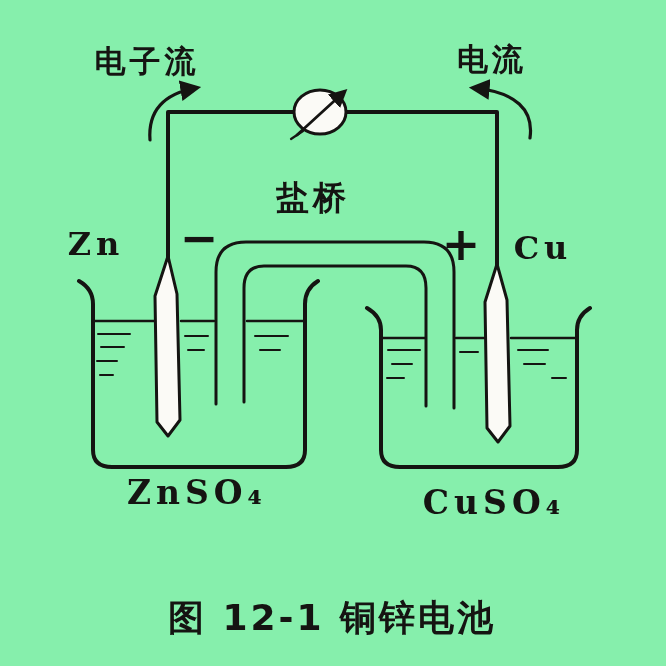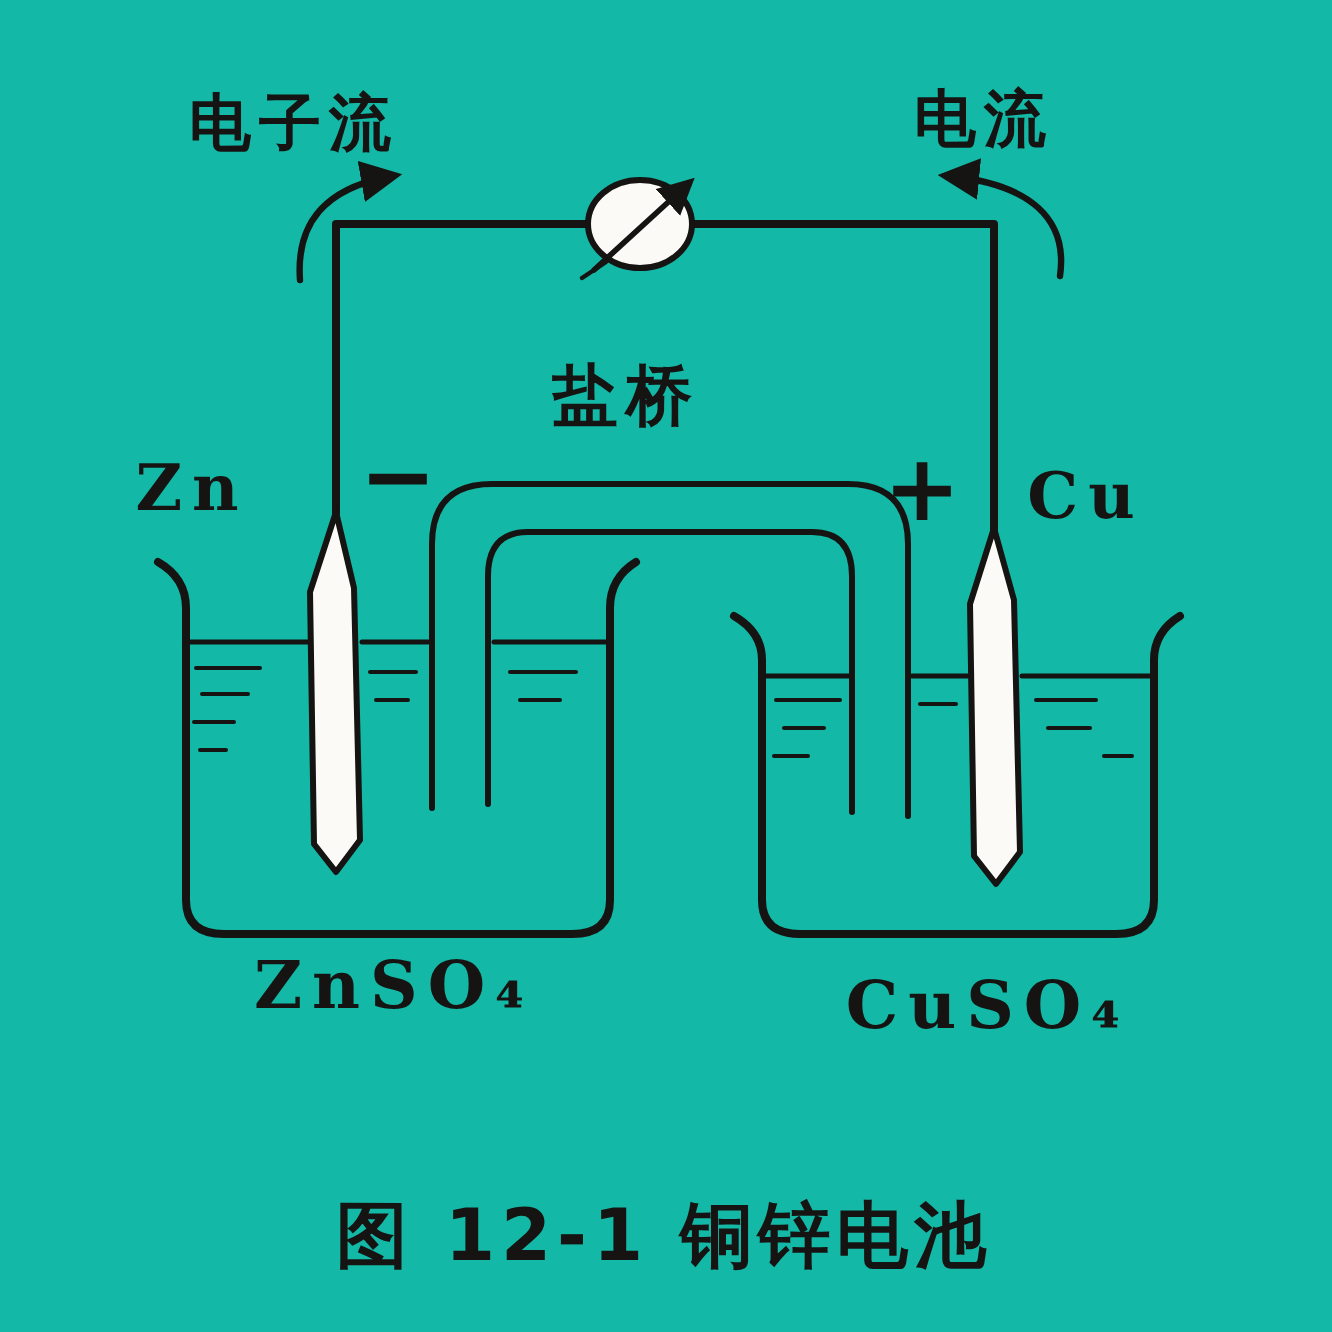--- a/index.html
+++ b/index.html
@@ -1,21 +1,21 @@
 <!DOCTYPE html>
 <html><head>
 <meta charset="utf-8">
 <style>
   html, body { margin: 0; padding: 0; background: #e9e9e6; }
   .page {
     position: relative;
     width: 666px;
     height: 666px;
     margin: 0 auto;
-    background: #14b8a6;
+    background: #86efac;
     overflow: hidden;
     font-family: "DejaVu Sans", sans-serif;
   }
   svg { position: absolute; inset: 0; display: block; }
   text {
     fill: #151412;
     font-weight: 700;
     font-family: "DejaVu Sans", sans-serif;
   }
   .cjk { letter-spacing: 4px; }

